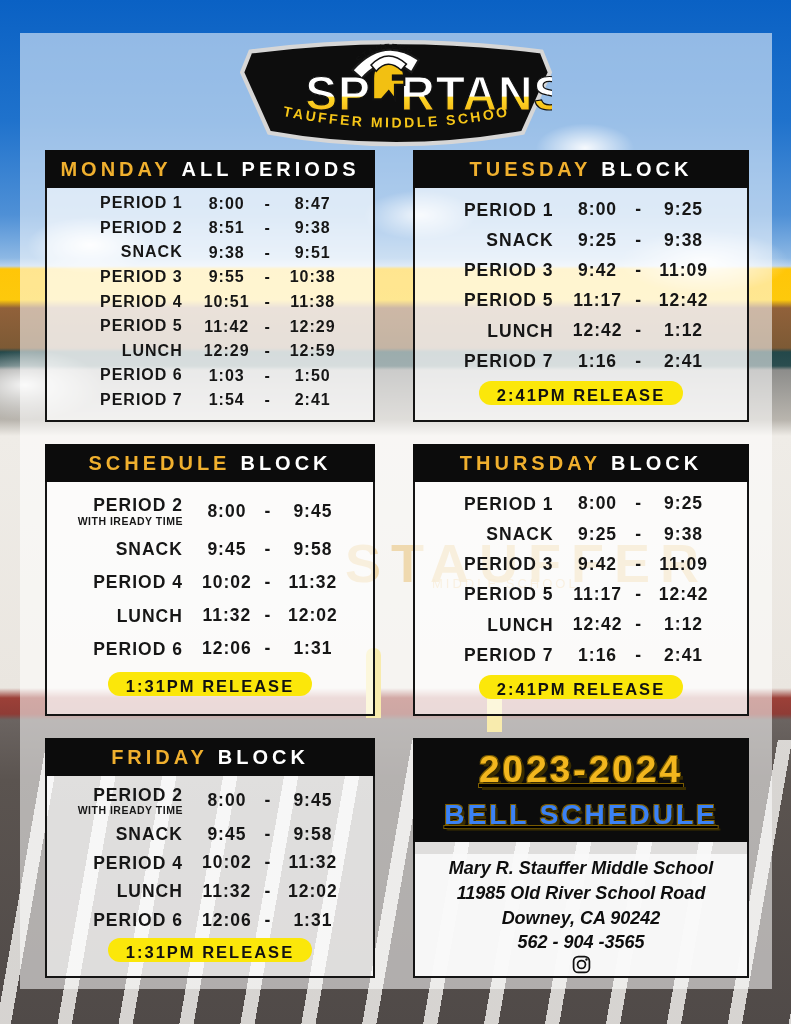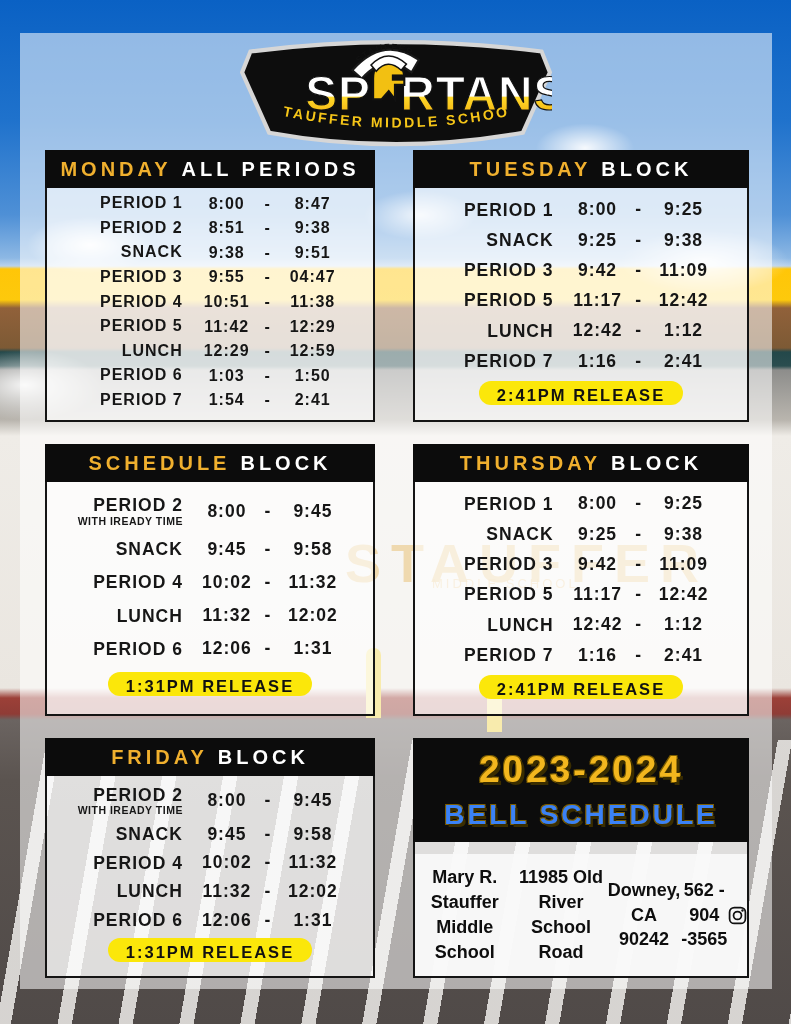--- a/index.html
+++ b/index.html
@@ -75,36 +75,36 @@
   .ts { width:64px; text-align:center; }
   .dash { width:18px; text-align:center; }
   .te { width:72px; text-align:center; }
   .pill {
     align-self:center; background:#fbe70a; border-radius:17px; padding:5px 18px 0 18px;
     font-size:16.5px; letter-spacing:2px; color:#111; white-space:nowrap;
   }
   
   .info-head {
     flex:0 0 104px; margin:-2px -2px 12px -2px; background:#0c0c0c;
-    display:flex; flex-direction:column; align-items:center; justify-content:center; gap:8px;
+    display:flex; flex-direction:column; align-items:center; justify-content:center; gap:8px;text-decoration:underline;
   }
   .info-year {
     font-weight:bold; font-size:37px; letter-spacing:3px; color:#f2b61e;
     text-shadow:2.5px 2.5px 0 rgba(0,0,0,.001), 3px 3px 0 #3a2d00,
       -1px -1px 0 #7a5c00, 1px -1px 0 #7a5c00, -1px 1px 0 #7a5c00, 1px 1px 0 #7a5c00;
   }
   .info-title {
     font-weight:bold; font-size:28px; letter-spacing:3px; color:#3b82f6;
     text-shadow:2.5px 2.5px 0 #3a2d00,
       -1px -1px 0 #7a5c00, 1px -1px 0 #7a5c00, -1px 1px 0 #7a5c00, 1px 1px 0 #7a5c00;
   }
   .info-body {
     flex:1; background:rgba(248,248,248,.92);
-    display:flex; flex-direction:row; align-items:center; justify-content:center;
-    font-weight:bold; color:#0e0e0e; font-size:18px; line-height:1.38; text-align:center;
+    display:flex; flex-direction:column; align-items:center; justify-content:center;
+    font-weight:bold; color:#0e0e0e; font-size:18px; line-height:1.38; text-align:center;font-style:italic;
   }
   .insta-row { display:flex; align-items:center; gap:7px; }
   .insta-row svg { display:block; }
 </style>
 </head>
 <body>
 
 <div class="page">
 
   <div class="photo"></div>
@@ -180,21 +180,21 @@
               <span class="te">9:51</span>
             </div>
           </div>
           <div class="row">
             <div class="lab">
               <div class="lab-main">PERIOD 3</div>
             </div>
             <div class="tm">
               <span class="ts">9:55</span>
               <span class="dash">-</span>
-              <span class="te">04:47</span>
+              <span class="te">10:38</span>
             </div>
           </div>
           <div class="row">
             <div class="lab">
               <div class="lab-main">PERIOD 4</div>
             </div>
             <div class="tm">
               <span class="ts">10:51</span>
               <span class="dash">-</span>
               <span class="te">11:38</span>

